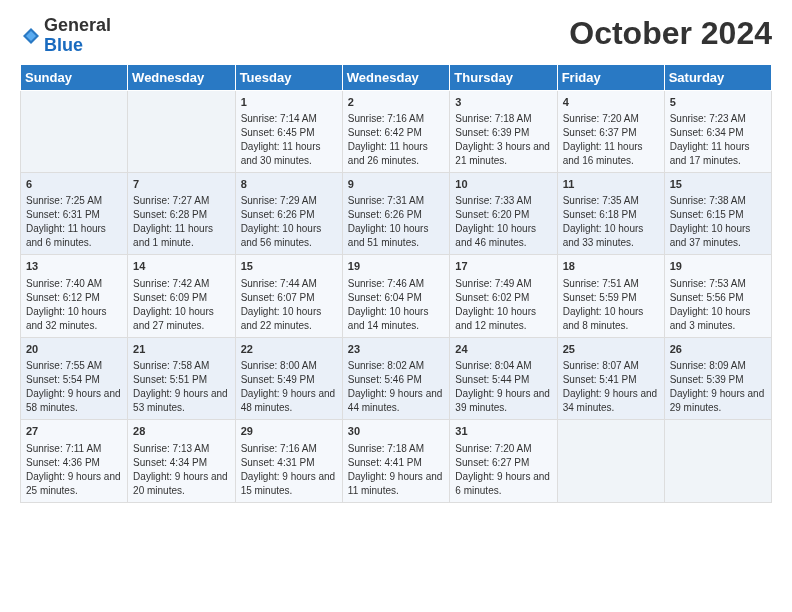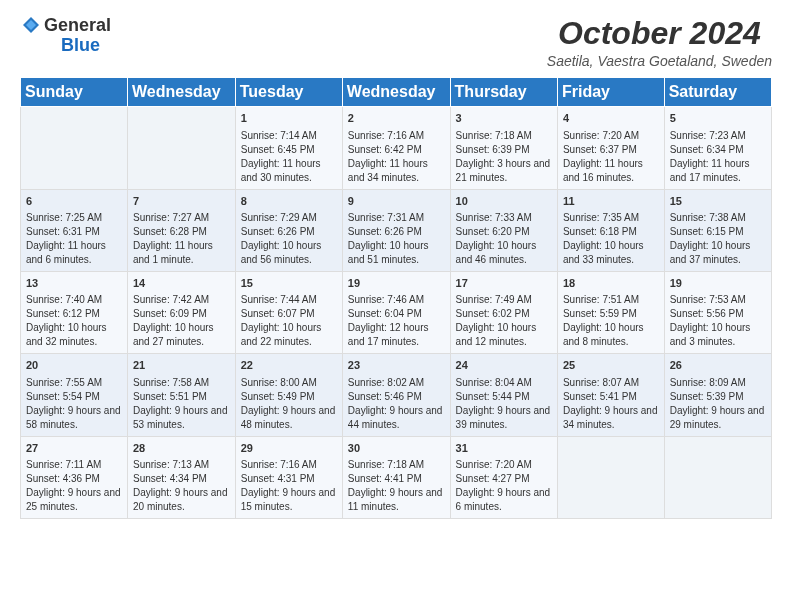--- a/index.html
+++ b/index.html
@@ -14,36 +14,36 @@
       padding: 16px 20px 10px 20px;
     }
     .header-row {
       display: flex;
       justify-content: space-between;
       align-items: flex-start;
       margin-bottom: 8px;
     }
     .logo {
       display: flex;
+      align-items: center;
     }
     .logo-text {
       font-size: 18px;
       font-weight: bold;
       line-height: 1.1;
     }
     .logo-general { color: #333; }
-    .logo-blue { color: #1a6bbf; margin-left: 17px; }
+    .logo-blue { color: #1a6bbf; }
     .logo-icon {
       width: 18px;
       height: 18px;
       margin-left: 2px;
     }
     .title-block {
-      text-align: center;
-      font-style: italic;
+      text-align: right;
     }
     .month-title {
       font-size: 32px;
       font-weight: bold;
       color: #333;
       line-height: 1.1;
     }
     .location {
       font-size: 14px;
       color: #555;
@@ -52,21 +52,21 @@
     .calendar {
       width: 100%;
       border-collapse: collapse;
       font-size: 10px;
     }
     .calendar thead tr th {
       background-color: #2979c4;
       color: #fff;
       padding: 5px 4px;
       text-align: left;
-      font-size: 16px;
+      font-size: 13px;
       font-weight: bold;
       border: 1px solid #fff;
     }
     .calendar tbody tr td {
       vertical-align: top;
       padding: 4px 5px;
       border: 1px solid #ddd;
       width: 108px;
       min-height: 70px;
       background: #fff;
@@ -104,21 +104,20 @@
         <div class="logo-text">
           <span class="logo-general">General</span><span class="logo-blue"> </span>
         </div>
         <div class="logo-text">
           <span class="logo-blue">Blue</span>
         </div>
       </div>
     </div>
     <div class="title-block">
       <div class="month-title">October 2024</div>
-      <div class="location">Saetila, Vaestra Goetaland, Sweden</div>
     </div>
   </div>
 
   <table class="calendar">
     <thead>
       <tr>
       <th>Sunday</th>
           <th>Wednesday</th>
           <th>Tuesday</th>
           <th>Wednesday</th>
@@ -134,21 +133,21 @@
           <td>
             <span class="day-num">1</span>
             <div>Sunrise: 7:14 AM</div>
             <div>Sunset: 6:45 PM</div>
             <div>Daylight: 11 hours and 30 minutes.</div>
           </td>
           <td>
             <span class="day-num">2</span>
             <div>Sunrise: 7:16 AM</div>
             <div>Sunset: 6:42 PM</div>
-            <div>Daylight: 11 hours and 34 minutes.</div>
+            <div>Daylight: 11 hours and 26 minutes.</div>
           </td>
           <td>
             <span class="day-num">3</span>
             <div>Sunrise: 7:18 AM</div>
             <div>Sunset: 6:39 PM</div>
             <div>Daylight: 3 hours and 21 minutes.</div>
           </td>
           <td>
             <span class="day-num">4</span>
             <div>Sunrise: 7:20 AM</div>
@@ -222,21 +221,21 @@
           <td>
             <span class="day-num">15</span>
             <div>Sunrise: 7:44 AM</div>
             <div>Sunset: 6:07 PM</div>
             <div>Daylight: 10 hours and 22 minutes.</div>
           </td>
           <td>
             <span class="day-num">19</span>
             <div>Sunrise: 7:46 AM</div>
             <div>Sunset: 6:04 PM</div>
-            <div>Daylight: 12 hours and 17 minutes.</div>
+            <div>Daylight: 10 hours and 14 minutes.</div>
           </td>
           <td>
             <span class="day-num">17</span>
             <div>Sunrise: 7:49 AM</div>
             <div>Sunset: 6:02 PM</div>
             <div>Daylight: 10 hours and 12 minutes.</div>
           </td>
           <td>
             <span class="day-num">18</span>
             <div>Sunrise: 7:51 AM</div>
@@ -315,21 +314,21 @@
           </td>
           <td>
             <span class="day-num">30</span>
             <div>Sunrise: 7:18 AM</div>
             <div>Sunset: 4:41 PM</div>
             <div>Daylight: 9 hours and 11 minutes.</div>
           </td>
           <td>
             <span class="day-num">31</span>
             <div>Sunrise: 7:20 AM</div>
-            <div>Sunset: 4:27 PM</div>
+            <div>Sunset: 6:27 PM</div>
             <div>Daylight: 9 hours and 6 minutes.</div>
           </td>
           <td class="empty-cell"></td>
           <td class="empty-cell"></td>
         </tr>
       </tbody>
   </table>
 </div>
 
 </body></html>

